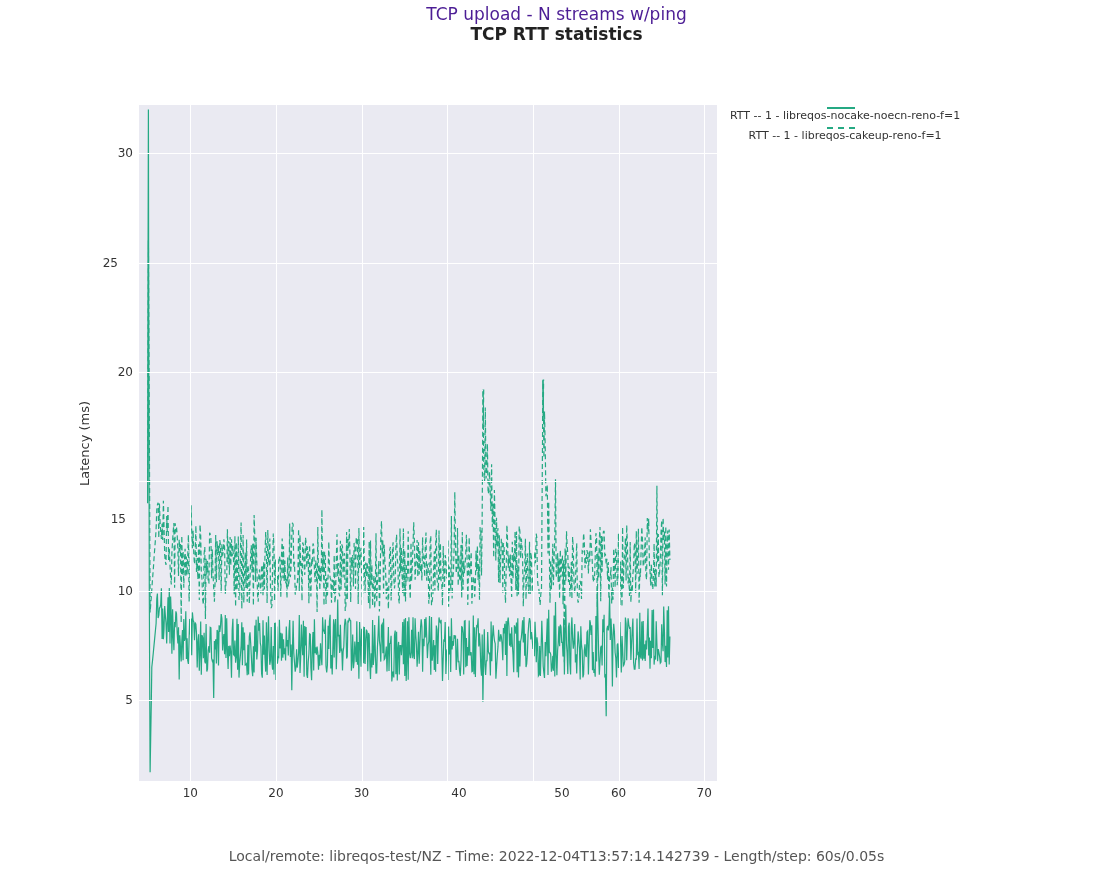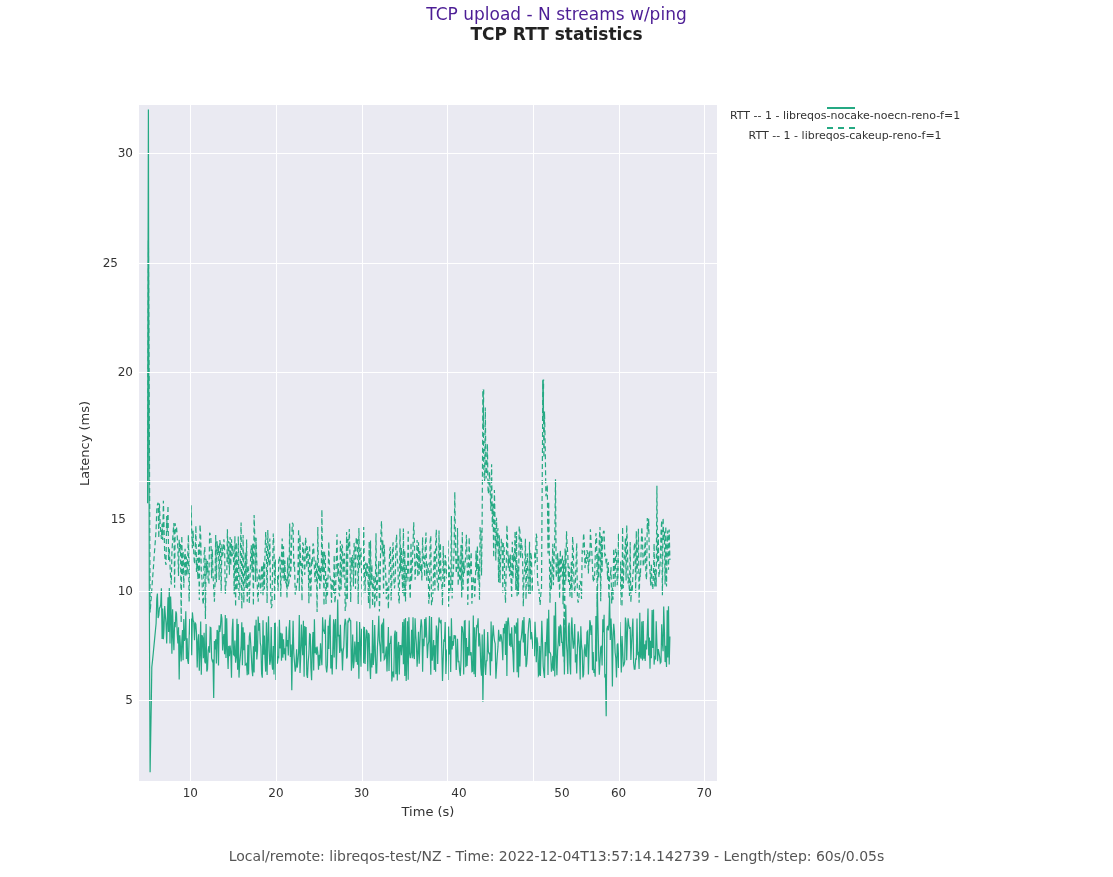--- a/index.html
+++ b/index.html
@@ -169,21 +169,20 @@
       <div class="grid-h" style="top: 485.67px;"></div>
       <div class="grid-h" style="top: 376.285px;"></div>
       <div class="grid-h" style="top: 266.9px;"></div>
       <div class="grid-h" style="top: 157.515px;"></div>
       <div class="grid-h" style="top: 48.1294px;"></div>
     </div>
 
   <div class="ylabel">
     <span>Latency (ms)</span>
   </div>
-  <div class="xlabel">Time (s)</div>
 
   <div class="legend">
     <div class="legend-row">
       <div class="legend-swatch legend-solid"></div>
       <span>RTT -- 1 - libreqos-nocake-noecn-reno-f=1</span>
     </div>
     <div class="legend-row">
       <div class="legend-swatch legend-dashed"></div>
       <span>RTT -- 1 - libreqos-cakeup-reno-f=1</span>
     </div>

